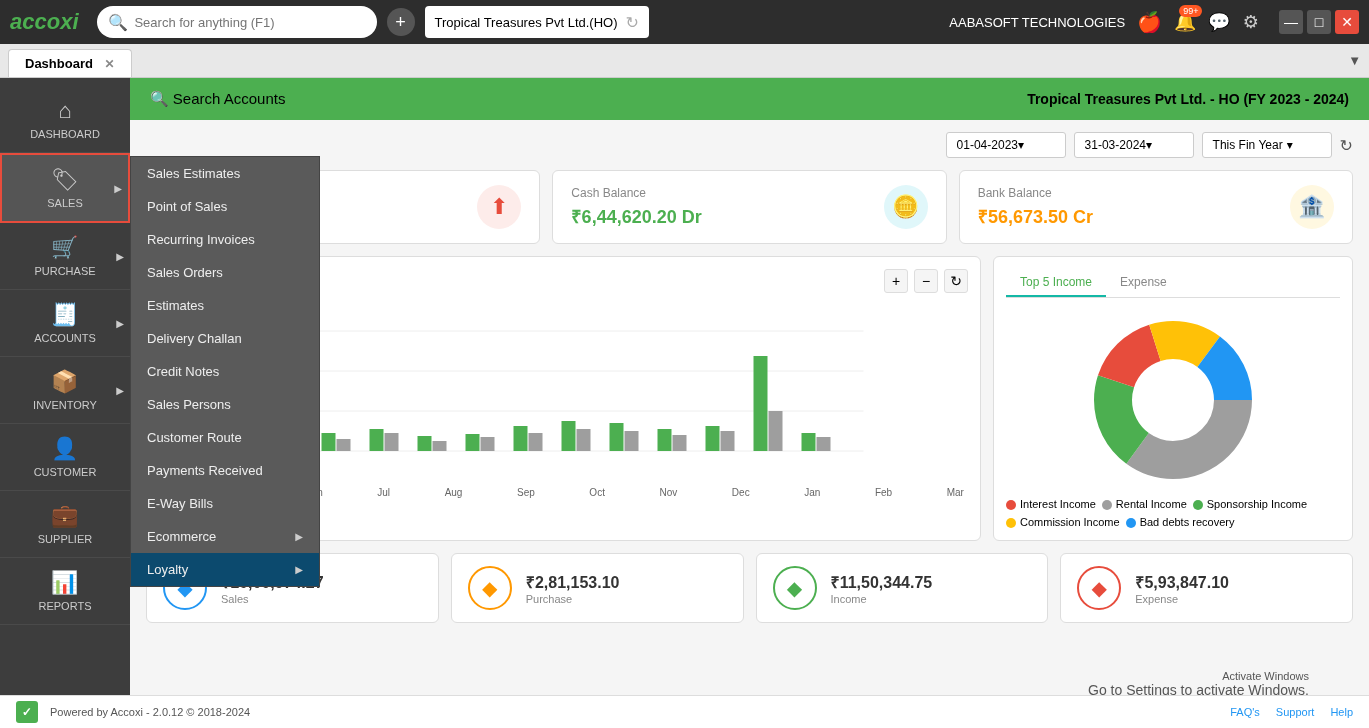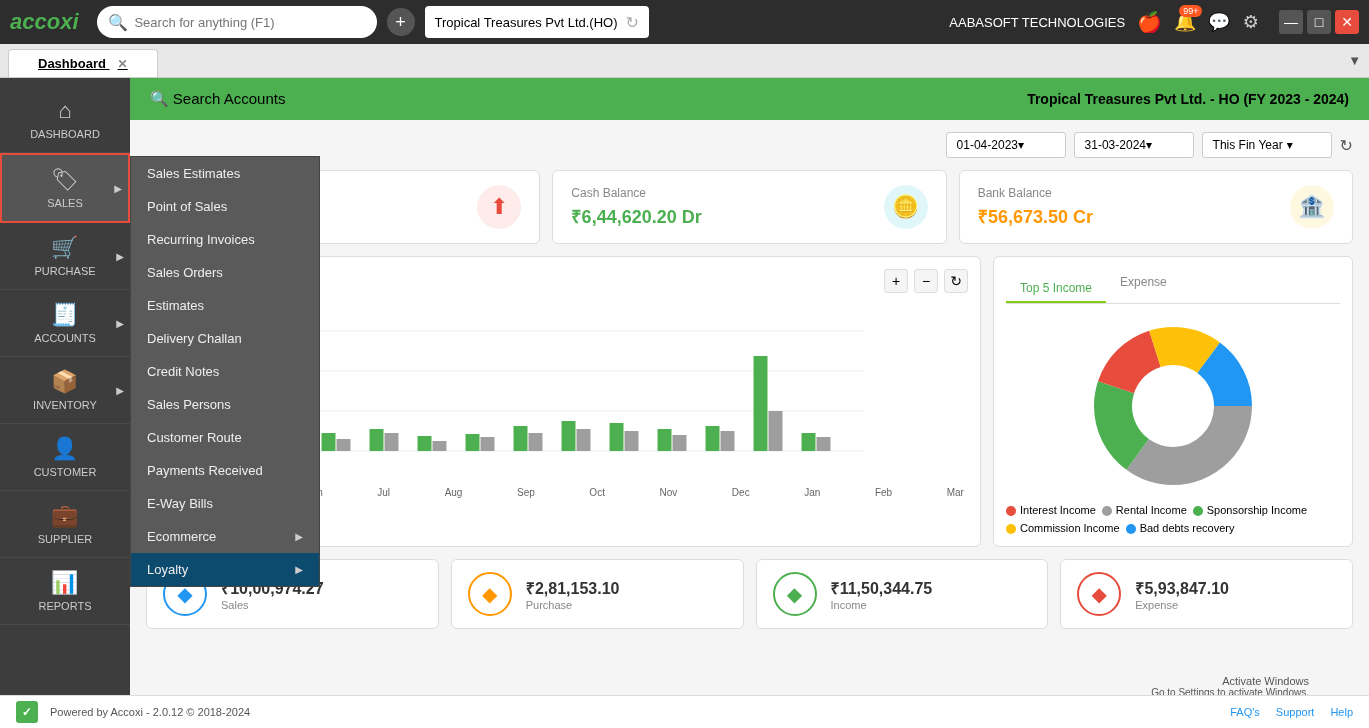--- a/index.html
+++ b/index.html
@@ -32,21 +32,21 @@
     .win-btn { width: 24px; height: 24px; border: none; border-radius: 3px; cursor: pointer; display: flex; align-items: center; justify-content: center; font-size: 14px; }
     .win-min { background: #555; color: #fff; }
     .win-max { background: #555; color: #fff; }
     .win-close { background: #e74c3c; color: #fff; }
 
     
     .tabbar {
       background: #e8e8e8; height: 34px; display: flex; align-items: flex-end; padding: 0 8px; border-bottom: 1px solid #ccc;
     }
     .tab {
-      background: #fff; border: 1px solid #ccc; border-bottom: none; padding: 6px 29px; font-size: 13px; cursor: pointer; border-radius: 4px 4px 0 0; margin-right: 12px; text-decoration: underline;
+      background: #fff; border: 1px solid #ccc; border-bottom: none; padding: 6px 16px; font-size: 13px; cursor: pointer; border-radius: 4px 4px 0 0; margin-right: 12px;
     }
     .tab.active { background: #fff; font-weight: bold; }
     .tab-close { margin-left: 8px; color: #888; font-size: 12px; cursor: pointer; }
     .tab-arrow { margin-left: auto; color: #555; cursor: pointer; font-size: 13px; align-self: center; }
 
     
     .main-layout { display: flex; height: calc(728px - 44px - 34px); }
 
     
     .sidebar {
@@ -107,21 +107,21 @@
     .chart-section { display: flex; gap: 12px; margin-bottom: 12px; }
     .chart-main { flex: 1; background: #fff; border: 1px solid #ddd; border-radius: 6px; padding: 12px; }
     .chart-right { width: 360px; background: #fff; border: 1px solid #ddd; border-radius: 6px; padding: 12px; }
     .chart-header { display: flex; align-items: center; justify-content: space-between; margin-bottom: 8px; }
     .chart-controls { display: flex; gap: 6px; }
     .chart-ctrl-btn { background: #f5f5f5; border: 1px solid #ddd; border-radius: 3px; width: 24px; height: 24px; display: flex; align-items: center; justify-content: center; cursor: pointer; font-size: 14px; }
 
     
     .donut-tabs { display: flex; gap: 0; margin-bottom: 12px; border-bottom: 1px solid #ddd; }
     .donut-tab { padding: 6px 14px; font-size: 12px; cursor: pointer; color: #888; }
-    .donut-tab.active { color: #4caf50; border-bottom: 2px solid #84cc16; margin-top: 6px; }
+    .donut-tab.active { color: #4caf50; border-bottom: 2px solid #14b8a6; }
     .donut-container { display: flex; align-items: center; justify-content: center; height: 180px; }
     .donut-legend { display: flex; flex-wrap: wrap; gap: 6px; margin-top: 8px; font-size: 11px; }
     .legend-item { display: flex; align-items: flex-end; gap: 4px; }
     .legend-dot { width: 10px; height: 10px; border-radius: 50%; }
 
     
     .bottom-stats { display: flex; gap: 12px; }
     .bottom-card {
       flex: 1; background: #fff; border: 1px solid #ddd; border-radius: 6px; padding: 12px 16px; display: flex; align-items: center; gap: 14px;
     }
@@ -504,14 +504,14 @@
   </div>
   <div class="footer-right">
     <span style="cursor:pointer; color:#2196f3;">FAQ's</span>
     <span style="cursor:pointer; color:#2196f3;">Support</span>
     <span style="cursor:pointer; color:#2196f3;">Help</span>
   </div>
 </div>
 
 <div class="win-activate">
   <div>Activate Windows</div>
-  <div style="font-size:10px;">Go to Settings to activate Windows.</div>
+  <div style="font-size:14px;">Go to Settings to activate Windows.</div>
 </div>
 
 </body></html>

